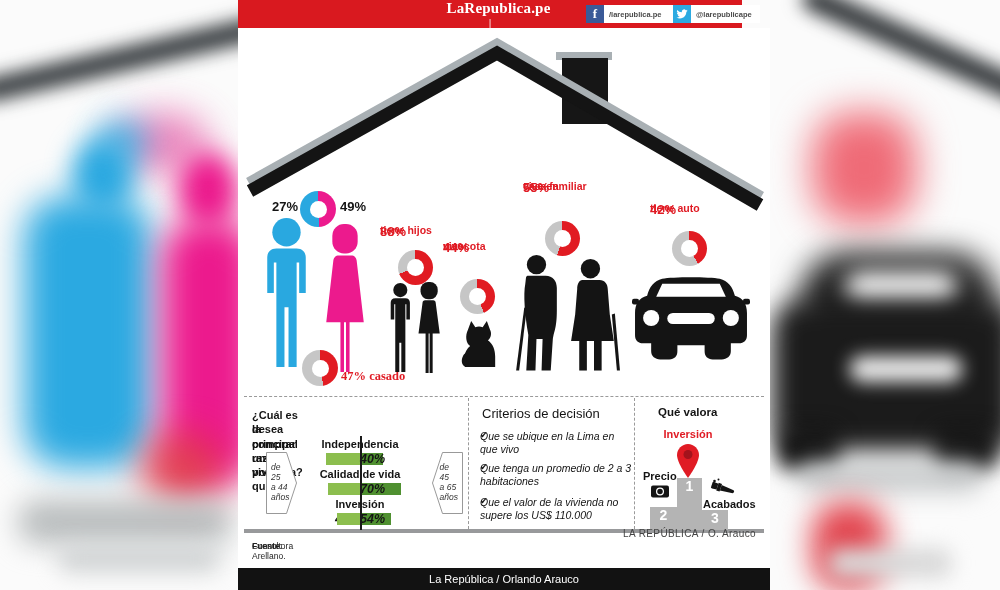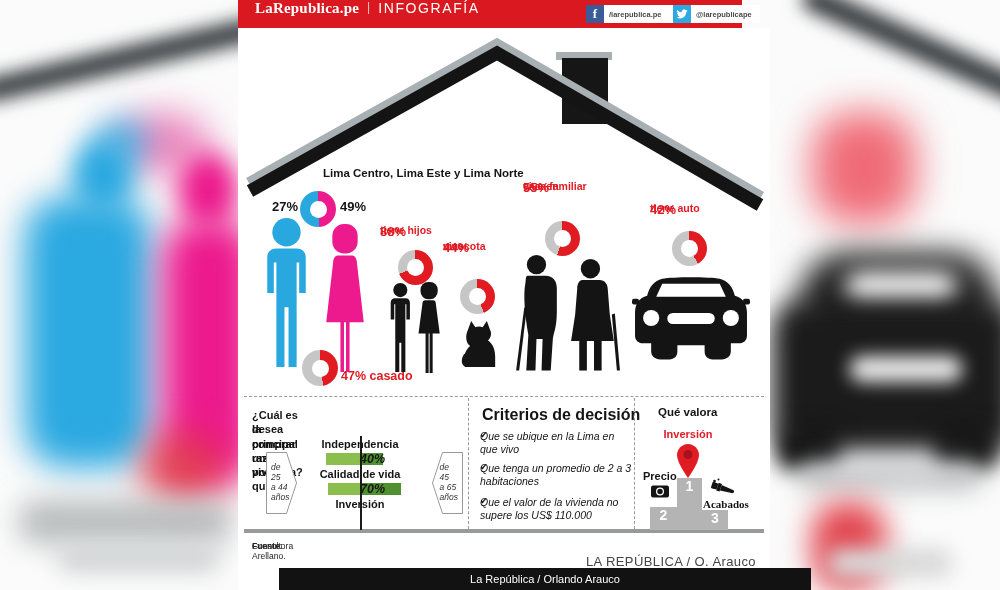--- a/index.html
+++ b/index.html
@@ -23,21 +23,21 @@
   .bg-car-top{left:800px;top:252px;width:196px;height:92px;background:#222;border-radius:46px;filter:blur(15px);}
   .bg-car-ws{left:846px;top:272px;width:110px;height:36px;background:#fff;border-radius:14px;filter:blur(11px);}
   .bg-car-body{left:772px;top:300px;width:244px;height:152px;background:#1b1b1b;border-radius:30px;filter:blur(13px);}
   .bg-car-grille{left:850px;top:356px;width:112px;height:26px;background:#ededed;border-radius:12px;filter:blur(9px);}
   .bg-wheel-l{left:778px;top:428px;width:62px;height:42px;background:#111;border-radius:12px;filter:blur(10px);}
   .bg-wheel-r{left:934px;top:428px;width:62px;height:42px;background:#111;border-radius:12px;filter:blur(10px);}
   .bg-gray-br{left:798px;top:462px;width:184px;height:30px;background:#c7cacb;border-radius:14px;filter:blur(12px);}
   .bg-red-pin{left:812px;top:502px;width:74px;height:88px;background:#e2454f;border-radius:30px;filter:blur(15px);}
   .bg-gray-br2{left:828px;top:548px;width:124px;height:30px;background:#d9d9d9;border-radius:12px;filter:blur(10px);}
   
-  .masthead{position:absolute;left:238px;top:0;width:504px;height:28px;background:#d9191f;display:flex;align-items:flex-start;}
+  .masthead{position:absolute;left:238px;top:0;width:504px;height:28px;background:#d9191f;display:flex;align-items:center;flex-direction:column;}
   .brand{font-family:"Liberation Serif",serif;font-weight:bold;color:#fff;font-size:15px;margin-left:17px;letter-spacing:.2px;}
   .mast-sep{color:#fff;opacity:.75;margin:0 8px;font-size:12px;}
   .mast-section{color:#fff;font-size:14px;letter-spacing:1.6px;font-weight:normal;}
   .badge{position:absolute;top:5px;height:18px;display:flex;align-items:stretch;}
   .badge-fb{left:348px;}
   .badge-tw{left:435px;}
   .badge-icon{width:18px;display:flex;align-items:center;justify-content:center;color:#fff;}
   .badge-icon.fb{background:#3a5a98;font-family:"Liberation Serif",serif;font-weight:bold;font-size:13px;}
   .badge-icon.tw{background:#2caae1;}
   .badge-box{background:#fff;width:64px;font-size:7.5px;font-weight:bold;color:#4a4a4a;display:flex;align-items:center;padding-left:5px;}
@@ -67,36 +67,36 @@
   .rlabel{position:absolute;width:228px;text-align:center;font-size:11px;font-weight:bold;color:#141414;}
   .brow{position:absolute;left:0;width:228px;height:12px;display:flex;font-style:italic;}
   .cell-l{position:absolute;left:0;width:114px;height:12px;display:flex;justify-content:flex-end;align-items:center;gap:4px;}
   .cell-r{position:absolute;left:114px;height:12px;display:flex;align-items:center;gap:4px;}
   .bar{height:12px;}
   .bpct{font-size:12.5px;font-weight:bold;color:#141414;}
   .penta{width:31px;height:62px;}
   .penta-text{position:absolute;inset:0;display:flex;align-items:center;font-size:8.5px;font-style:italic;line-height:1.15;white-space:pre-line;color:#333;}
   .penta-l .penta-text{justify-content:flex-start;padding-left:5px;}
   .penta-r .penta-text{justify-content:flex-end;padding-right:5px;}
-  .crit-title{left:244px;top:378px;font-size:16px;font-weight:bold;color:#141414;position:absolute;}
+  .crit-title{left:244px;top:378px;font-size:13px;font-weight:normal;color:#141414;position:absolute;}
   .crit-item{position:absolute;width:152px;font-size:10.5px;font-style:italic;color:#141414;line-height:1.25;}
   .check{font-style:normal;font-size:9px;margin-right:2px;}
   .val-title{left:420px;top:378px;font-size:11.5px;font-weight:bold;color:#141414;position:absolute;}
   .val-first{left:398px;top:400px;width:104px;text-align:center;font-size:11px;font-weight:bold;color:#e01b24;position:absolute;}
   .val-second{left:405px;top:442px;font-size:11px;font-weight:bold;color:#141414;position:absolute;}
-  .val-third{left:465px;top:470px;font-size:11px;font-weight:bold;color:#141414;position:absolute;font-family:Liberation Serif, serif;}
+  .val-third{left:465px;top:470px;font-size:11px;font-weight:bold;color:#141414;position:absolute;}
   .podium{left:412px;top:450px;width:78px;height:52px;}
   .step{position:absolute;background:#b4b4b4;color:#fff;font-weight:bold;font-size:14px;display:flex;align-items:flex-start;justify-content:center;}
   .step1{left:27px;top:0;width:25px;height:52px;}
   .step2{left:0;top:29px;width:27px;height:23px;}
   .step3{left:52px;top:32px;width:26px;height:20px;}
   .src-line{left:14px;top:513px;font-size:8.5px;color:#222;position:absolute;}
   .src-line b{font-weight:bold;}
-  .credit-line{right:14px;top:526px;font-size:13px;color:#444;letter-spacing:.4px;position:absolute;}
-  .blackbar{left:0;top:540px;width:532px;height:22px;background:#121212;display:flex;align-items:center;justify-content:center;margin-left:41px;}
+  .credit-line{right:14px;top:500px;font-size:10px;color:#444;letter-spacing:.4px;position:absolute;}
+  .blackbar{left:0;top:540px;width:532px;height:22px;background:#121212;display:flex;align-items:center;justify-content:center;}
   .blackbar span{position:relative;color:#fff;font-size:11px;}
 </style>
 </head>
 <body>
 
 <div class="stage">
 
   <div class="bg">
     <div class="bg-roof-l"></div>
     <div class="bg-mix-top"></div>
@@ -141,21 +141,20 @@
 
   <div class="panel">
 
     <svg class="roof-svg" width="532" height="210" viewBox="0 0 532 210">
       <rect x="318" y="24" width="56" height="8" fill="#a9b0b4"></rect>
       <rect x="324" y="30" width="46" height="66" fill="#161616"></rect>
       <polyline points="12,157 259,19 522,171" fill="none" stroke="#a9b0b4" stroke-width="16"></polyline>
       <polyline points="12,163 259,25 522,177" fill="none" stroke="#141414" stroke-width="13"></polyline>
     </svg>
 
-    <div class="subtitle">Lima Centro, Lima Este y Lima Norte</div>
 
     <span class="pct-black" style="left:26px;top:171px;width:34px;text-align:right;">27%</span>
     <div class="donut" style="left: 62px; top: 163px; width: 36px; height: 36px; background: conic-gradient(rgb(236, 26, 141) 0deg, rgb(236, 26, 141) 49%, rgb(41, 168, 224) 49%, rgb(41, 168, 224) 100%);">
         <div class="hole"></div>
       </div>
     <span class="pct-black" style="left:102px;top:171px;">49%</span>
 
     <svg style="left:22px;top:188px;" width="53" height="152" viewBox="0 0 100 300">
       <g fill="#29a8e0">
         <circle cx="50" cy="32" r="28"></circle>
@@ -165,21 +164,21 @@
     <svg style="left:80px;top:196px;" width="54" height="149" viewBox="0 0 104 294">
       <g fill="#ec1a8d">
         <rect x="27" y="0" width="50" height="58" rx="23"></rect>
         <path d="M40 62 H64 C71 62 74 66 75 72 L89 194 H61 V292 H54 V194 H50 V292 H43 V194 H15 L29 72 C30 66 33 62 40 62 Z"></path>
       </g>
     </svg>
 
     <div class="donut" style="left: 64px; top: 322px; width: 36px; height: 36px; background: conic-gradient(rgb(225, 27, 34) 0deg, rgb(225, 27, 34) 47%, rgb(198, 198, 198) 47%, rgb(198, 198, 198) 100%);">
         <div class="hole"></div>
       </div>
-    <span class="casado-lbl" style="left:103px;top:341px;">47% casado</span>
+    <span class="casado-lbl" style="left:103px;top:341px;font-family:Liberation Serif, serif;">47% casado</span>
 
     <div class="redlbl" style="left:142px;top:197px;width:72px;">
       <span class="big">88%</span>
         <span class="sm">tiene hijos</span>
     </div>
     <div class="donut" style="left: 160px; top: 222px; width: 35px; height: 35px; background: conic-gradient(rgb(225, 27, 34) 0deg, rgb(225, 27, 34) 69%, rgb(198, 198, 198) 69%, rgb(198, 198, 198) 100%);">
         <div class="hole"></div>
       </div>
     <svg style="left:148px;top:254px;" width="64" height="93" viewBox="0 0 126 184">
       <g fill="#141414">
@@ -270,20 +269,30 @@
         <div class="cell-l">
           <span class="bpct">55%</span>
           <div class="bar" style="width: 31.9px; background: rgb(140, 190, 78);"></div>
         </div>
         <div class="cell-r">
           <div class="bar" style="width: 40.6px; background: rgb(79, 144, 48);"></div>
           <span class="bpct">70%</span>
         </div>
       </div>
       <div class="rlabel" style="top:64px;">Inversión</div>
+      <div class="brow" style="top:79px;">
+        <div class="cell-l">
+          <span class="bpct">40%</span>
+          <div class="bar" style="width: 23.2px; background: rgb(140, 190, 78);"></div>
+        </div>
+        <div class="cell-r">
+          <div class="bar" style="width: 31.32px; background: rgb(79, 144, 48);"></div>
+          <span class="bpct">54%</span>
+        </div>
+      </div>
     </div>
     <div class="axis"></div>
 
     <div class="penta penta-l" style="left:28px;top:424px;">
       <svg width="31" height="62" viewBox="0 0 31 62" style="left:0;top:0;">
           <polygon points="0.5,0.5 20.5,0.5 30.5,31 20.5,61.5 0.5,61.5" fill="#fff" stroke="#999" stroke-width="1"></polygon>
         </svg>
       <div class="penta-text">de
 25
 a 44

